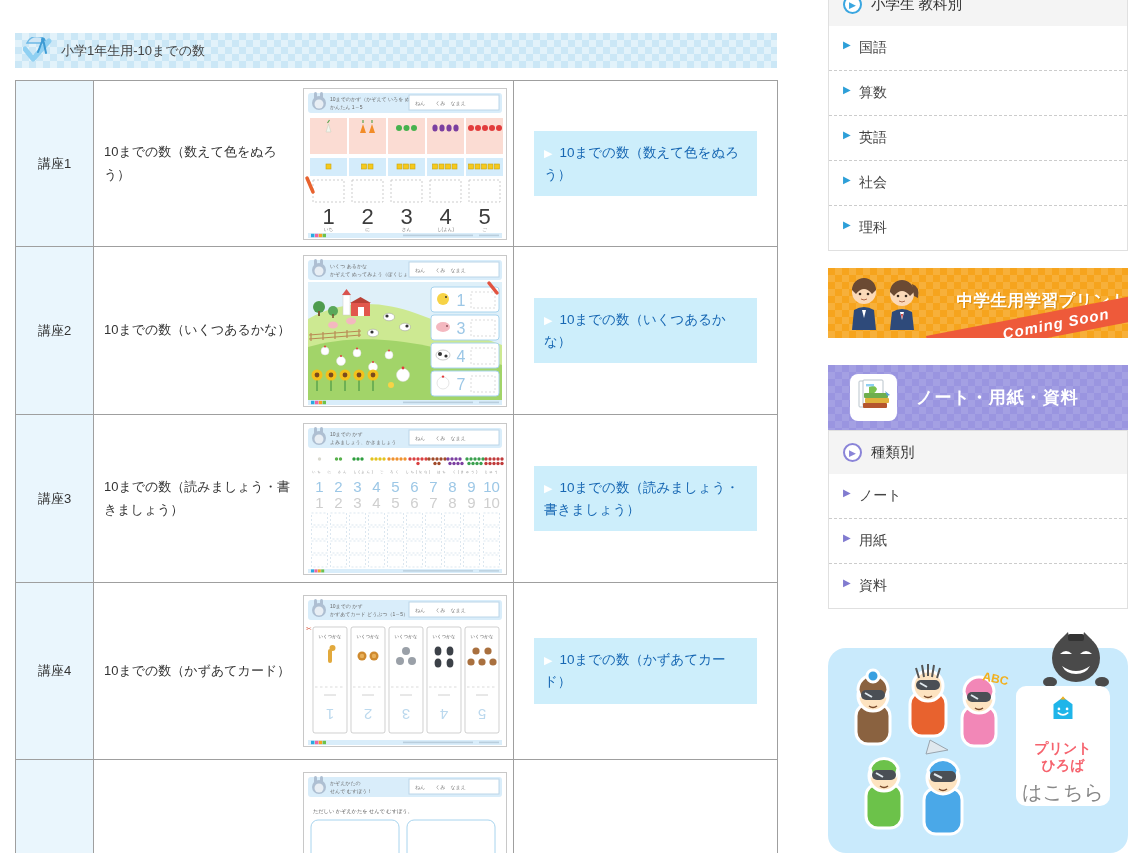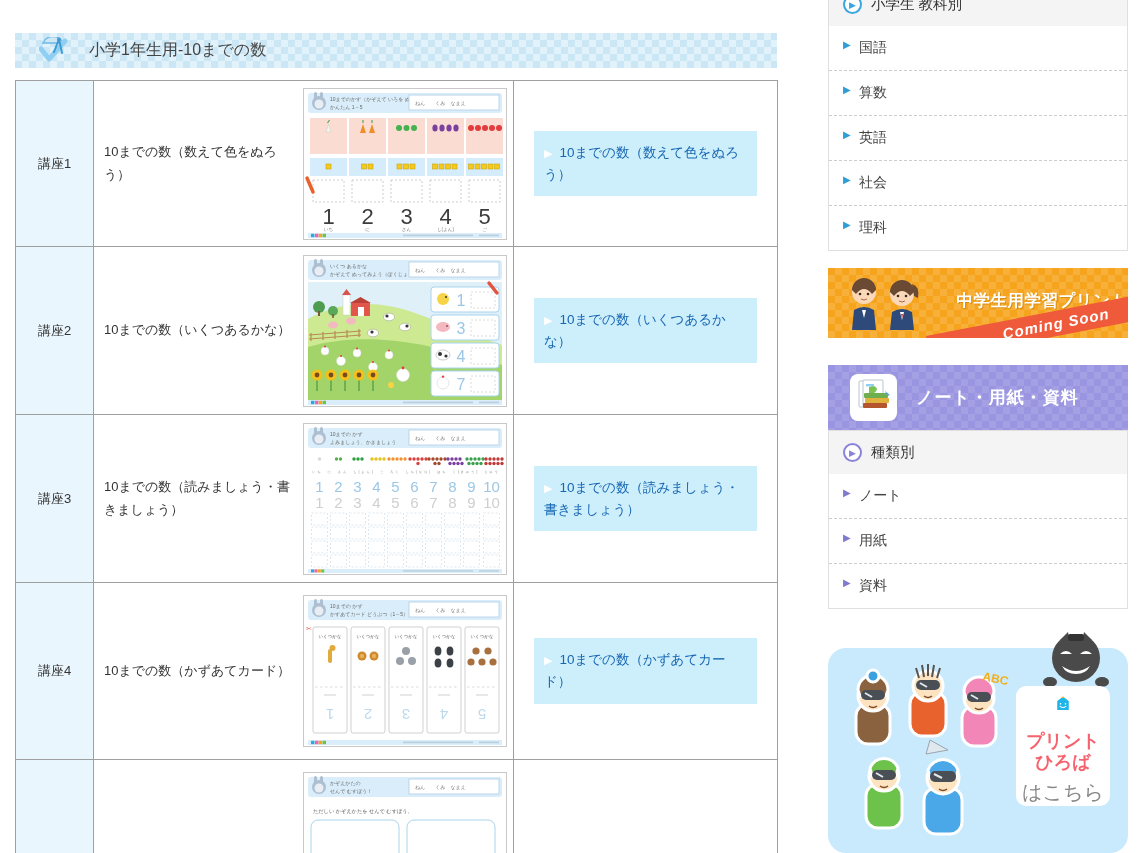--- a/index.html
+++ b/index.html
@@ -2,25 +2,25 @@
 <html><head>
 <meta charset="utf-8">
 <style>
   * { margin:0; padding:0; box-sizing:border-box; }
   body { font-family:"Liberation Sans","DejaVu Sans",sans-serif; background:#fff; }
   .page { position:relative; width:1143px; height:853px; overflow:hidden; background:#fff; }
 
   
   .main { position:absolute; left:15px; top:33px; width:762px; }
   .title-banner{
-    height:35px; display:flex; align-items:center; gap:20px; padding-left:24px;
+    height:35px; display:flex; align-items:center; gap:8px; padding-left:8px;
     background-color:#cbe7f6;
     background-image:conic-gradient(rgba(255,255,255,.45) 25%,transparent 25% 50%,rgba(255,255,255,.45) 50% 75%,transparent 75%);
     background-size:14px 14px;
-    color:#444; font-size:16px;
+    color:#444; font-size:13px;
   }
   table.course { border-collapse:collapse; width:762px; margin-top:12px; table-layout:fixed; }
   table.course td, table.course th { border:1px solid #9f9f9f; vertical-align:middle; }
   .th-cell { background:#e4f2fb; font-weight:normal; font-size:14px; color:#333; height:34px; text-align:center; }
   .col-course { width:78px; } .col-content { width:420px; } .col-print { width:264px; }
   .course-label { background:#eaf6fd; text-align:center; font-size:13px; color:#333; }
   .content-cell { background:#fff; padding:6px 6px 6px 10px; }
   .content-inner { display:flex; align-items:center; gap:6px; }
   .desc { flex:1; font-size:13px; color:#333; line-height:1.7; padding-right:4px; }
   .thumb { flex:0 0 204px; }
@@ -72,21 +72,21 @@
   .notes-icon{ position:absolute; left:22px; top:9px; width:47px; height:47px; background:#fff; border-radius:8px;
     display:flex; align-items:center; justify-content:center; }
   .banner-notes .btitle{ position:absolute; left:88px; top:21px; color:#fff; font-weight:bold; font-size:17px; letter-spacing:1px; }
 
   .sec-subjects { top:-18px; }
   .sec-types { top:430px; }
 
   .promo{ position:absolute; left:0; top:648px; width:300px; height:205px; background:#c9eafc; border-radius:18px; cursor:pointer; }
   .promo-card{ position:absolute; left:188px; top:38px; width:94px; height:120px; background:#fff; border-radius:10px;
     display:flex; flex-direction:column; align-items:center; padding-top:10px; }
-  .promo-t1 { color:#f6636e; font-weight:bold; font-size:18px; line-height:1.2; text-align:center; margin-top:20px; }
+  .promo-t1 { color:#f6636e; font-weight:bold; font-size:14px; line-height:1.2; text-align:center; margin-top:20px; }
   .promo-t2 { color:#888; font-size:20px; margin-top:5px; }
   .villain { position:absolute; left:212px; top:-20px; }
   .heroes { position:absolute; left:6px; top:8px; }
 
   text { font-family:"Liberation Sans","DejaVu Sans",sans-serif; }
 </style>
 </head>
 <body>
 
 <div class="page">

